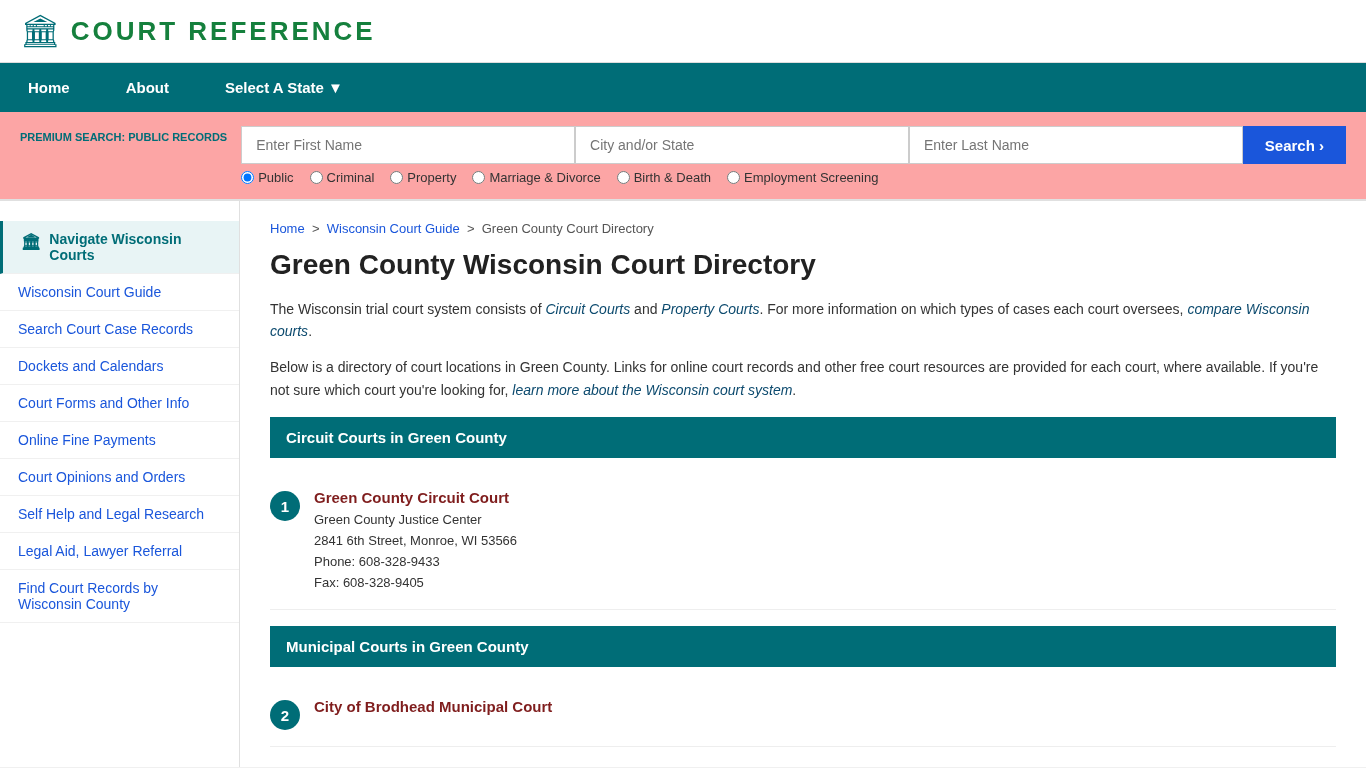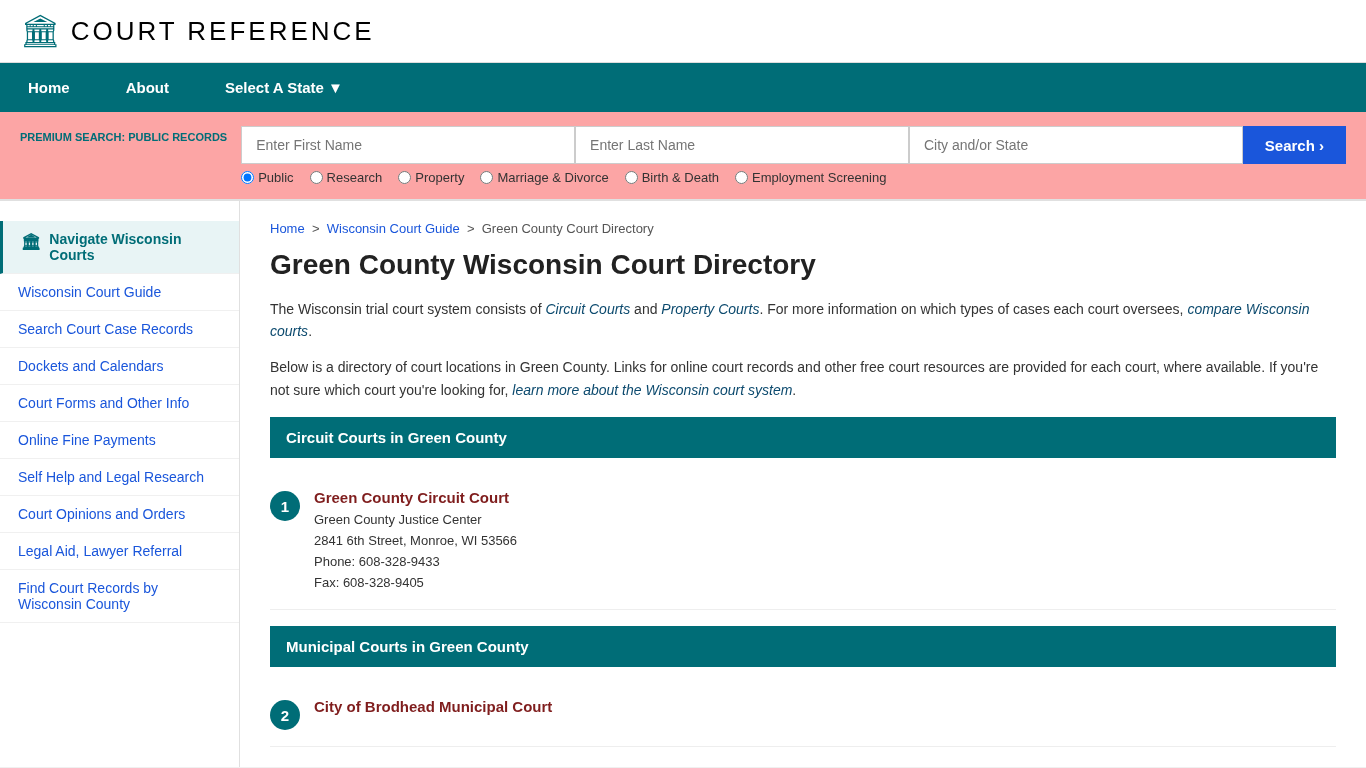--- a/index.html
+++ b/index.html
@@ -18,23 +18,23 @@
       display: flex;
       align-items: center;
       gap: 10px;
     }
     .logo-icon {
       font-size: 32px;
       color: #006d77;
     }
     .logo-text {
       font-size: 26px;
-      font-weight: normal;
+      font-weight: bold;
       letter-spacing: 3px;
-      color: #000000;
+      color: #15803d;
       text-transform: uppercase;
     }
 
     
     .nav-bar {
       background: #006d77;
       display: flex;
       align-items: stretch;
       max-width: 1366px;
     }
@@ -242,32 +242,32 @@
   <a class="nav-item">Home</a>
   <a class="nav-item">About</a>
   <a class="nav-item">Select A State ▼</a>
 </nav>
 
 <div class="search-bar">
   <div class="premium-label">PREMIUM SEARCH: PUBLIC RECORDS</div>
   <div class="search-inputs">
     <div class="search-inputs-row">
       <input type="text" placeholder="Enter First Name" style="">
+      <input type="text" placeholder="City and/or State" style="">
       <input type="text" placeholder="Enter Last Name" style="">
-      <input type="text" placeholder="City and/or State" style="">
       <button class="search-btn">Search  ›</button>
     </div>
     <div class="radio-row">
       <label>
           <input type="radio" name="search-type" checked="" style=""> 
           <span>Public</span>
         </label>
       <label>
           <input type="radio" name="search-type" style=""> 
-          <span>Research</span>
+          <span>Criminal</span>
         </label>
       <label>
           <input type="radio" name="search-type" style=""> 
           <span>Property</span>
         </label>
       <label>
           <input type="radio" name="search-type" style=""> 
           <span>Marriage &amp; Divorce</span>
         </label>
       <label>
@@ -287,22 +287,22 @@
   <nav class="sidebar">
     <a class="sidebar-item active">
       <span class="sidebar-icon">🏛</span>
       <span>Navigate Wisconsin Courts</span>
     </a>
     <a class="sidebar-item">Wisconsin Court Guide</a>
     <a class="sidebar-item">Search Court Case Records</a>
     <a class="sidebar-item">Dockets and Calendars</a>
     <a class="sidebar-item">Court Forms and Other Info</a>
     <a class="sidebar-item">Online Fine Payments</a>
+    <a class="sidebar-item">Court Opinions and Orders</a>
     <a class="sidebar-item">Self Help and Legal Research</a>
-    <a class="sidebar-item">Court Opinions and Orders</a>
     <a class="sidebar-item">Legal Aid, Lawyer Referral</a>
     <a class="sidebar-item">Find Court Records by Wisconsin County</a>
   </nav>
 
   <div class="content-area">
 
     <div class="breadcrumb">
       <a>Home</a>
       &nbsp;&gt;&nbsp;
       <a>Wisconsin Court Guide</a>

